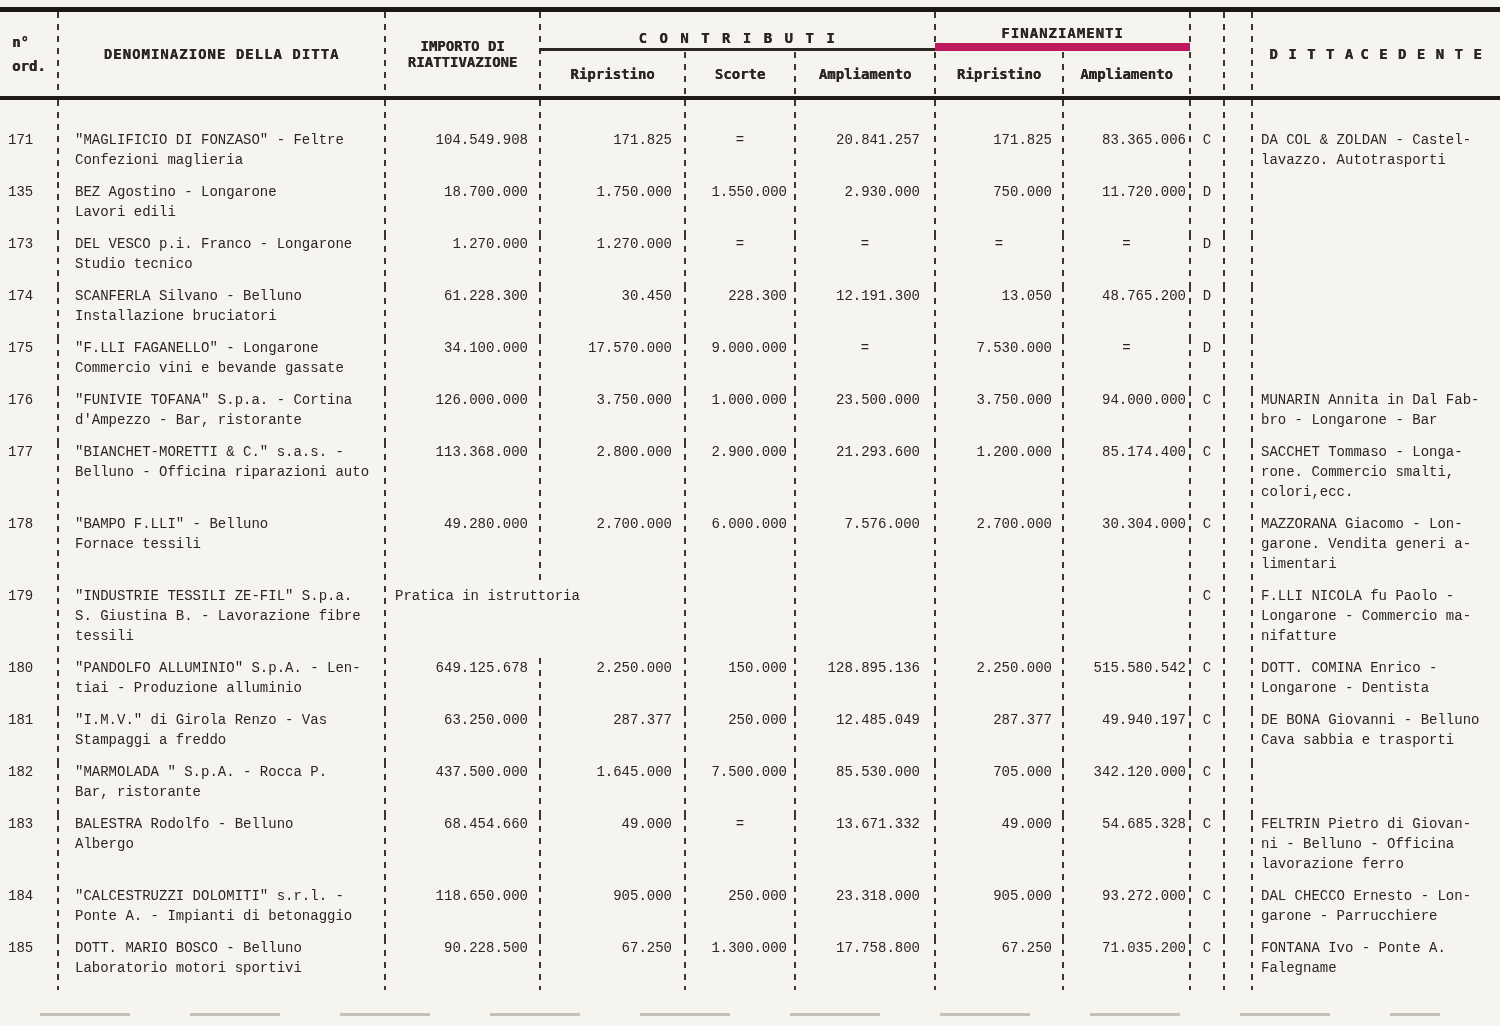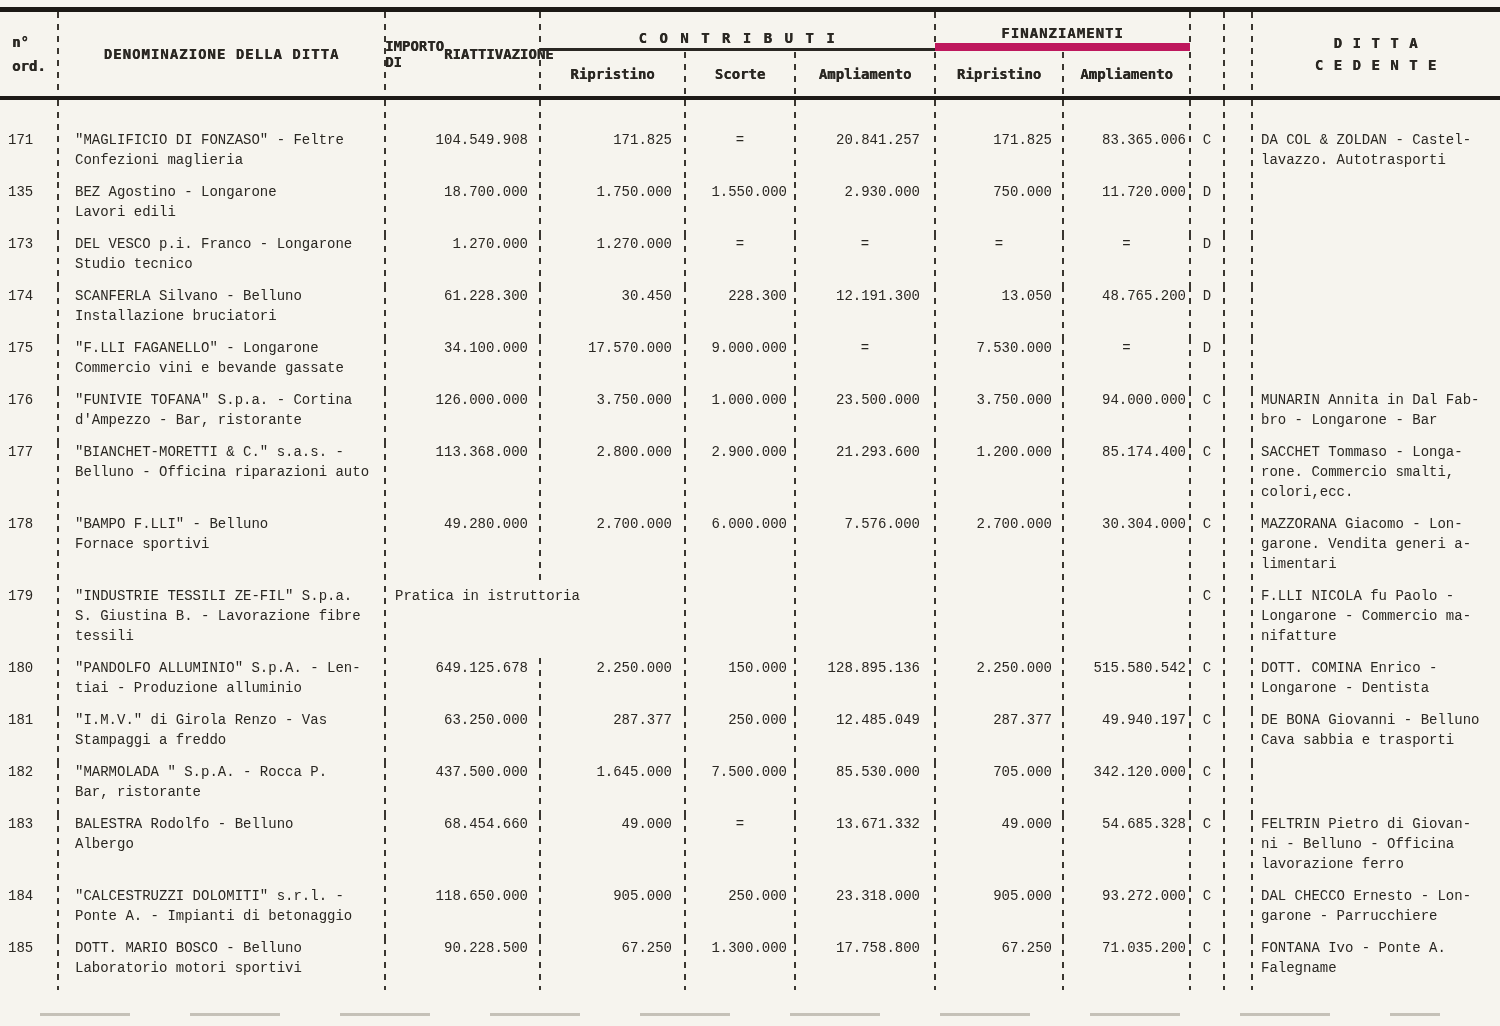--- a/index.html
+++ b/index.html
@@ -29,28 +29,28 @@
     font-weight:700;
     text-shadow:.4px 0 currentColor;
   }
   .hcell{position:relative;}
   .hcell.vline::after, .cell.vline-body::after{
     content:"";position:absolute;top:0;bottom:0;right:-1px;width:2px;
     background:repeating-linear-gradient(to bottom,#3a3630 0 6px,transparent 6px 12px);
   }
   .h-no{grid-column:1;grid-row:1/3;display:flex;flex-direction:column;justify-content:center;gap:8px;padding-left:12px;}
   .h-name{grid-column:2;grid-row:1/3;display:flex;align-items:center;justify-content:center;letter-spacing:1px;}
-  .h-importo{grid-column:3;grid-row:1/3;display:flex;flex-direction:row;justify-content:space-between;align-items:center;}
+  .h-importo{grid-column:3;grid-row:1/3;display:flex;flex-direction:column;justify-content:center;align-items:center;}
   .h-group-c{grid-column:4/7;grid-row:1;display:flex;align-items:flex-end;justify-content:center;padding-bottom:2px;border-bottom:3px solid #2a2723;margin-bottom:1px;letter-spacing:2px;}
   .h-group-f{grid-column:7/9;grid-row:1;display:flex;align-items:flex-end;justify-content:center;padding-bottom:2px;border-bottom:8px solid #be185d;margin-bottom:1px;letter-spacing:1px;}
   .h-sub{grid-row:2;display:flex;align-items:center;justify-content:center;font-weight:700;}
   .h-s1{grid-column:4;} .h-s2{grid-column:5;} .h-s3{grid-column:6;}
   .h-s4{grid-column:7;} .h-s5{grid-column:8;}
   .h-flag{grid-column:9;grid-row:1/3;} .h-gap{grid-column:10;grid-row:1/3;}
-  .h-ced{grid-column:11;grid-row:1/3;display:flex;flex-direction:column;justify-content:center;align-items:center;gap:6px;letter-spacing:1px;}
+  .h-ced{grid-column:11;grid-row:1/3;display:flex;justify-content:center;align-items:center;gap:6px;letter-spacing:1px;}
 
   
   .tbody{display:block;font-family:Liberation Mono, monospace;}
   .row{display:grid;grid-template-columns:var(--cols);}
   .cell{position:relative;line-height:20px;padding-bottom:12px;}
   .row:first-child .cell{padding-top:30px;}
   .c-no{padding-left:8px;}
   .c-name{padding-left:17px;padding-right:4px;}
   .c-importo{text-align:right;padding-right:12px;}
   .c-importo.nota{text-align:left;padding-left:10px;white-space:nowrap;}
@@ -331,21 +331,21 @@
           <div class="ln">rone. Commercio smalti,</div>
           <div class="ln">colori,ecc.</div>
         </div>
       </div>
       <div class="row">
         <div class="cell vline-body c-no">
           <div class="ln">178</div>
         </div>
         <div class="cell vline-body c-name">
           <div class="ln">"BAMPO F.LLI" - Belluno</div>
-          <div class="ln">Fornace sportivi</div>
+          <div class="ln">Fornace tessili</div>
         </div>
         <div class="cell vline-body c-importo">
           <div class="ln">49.280.000</div>
         </div>
         <div class="cell vline-body c-rip">
           <div class="ln">2.700.000</div>
         </div>
         <div class="cell vline-body c-scorte">
           <div class="ln">6.000.000</div>
         </div>

